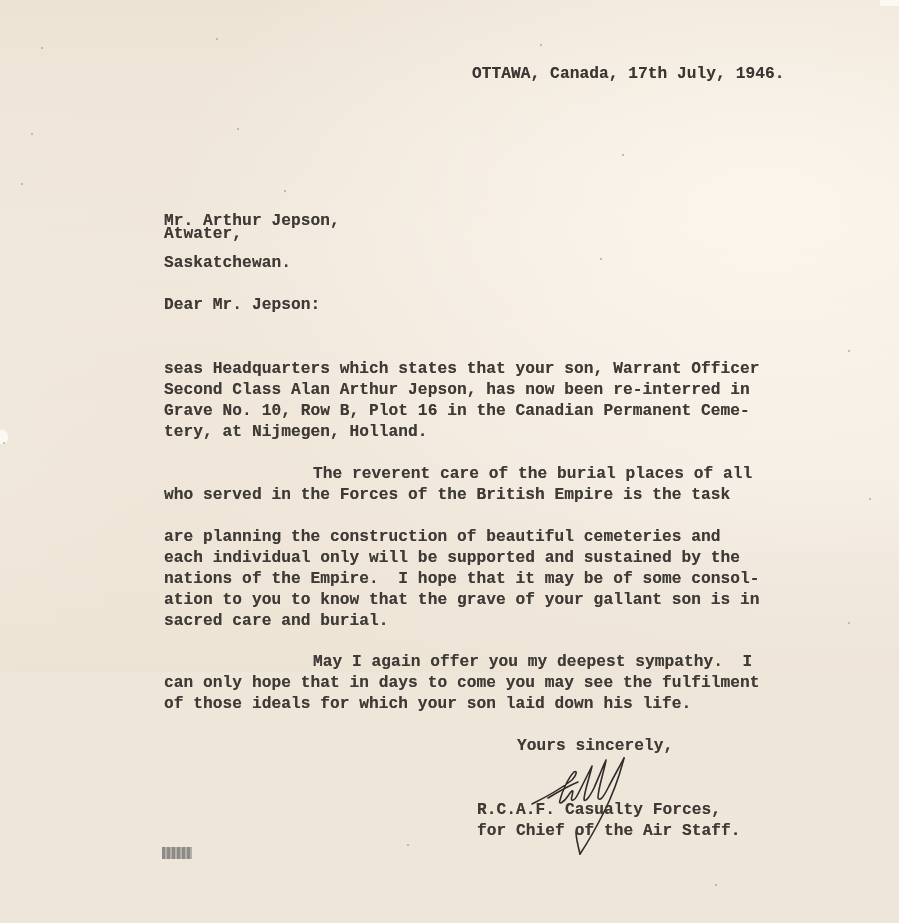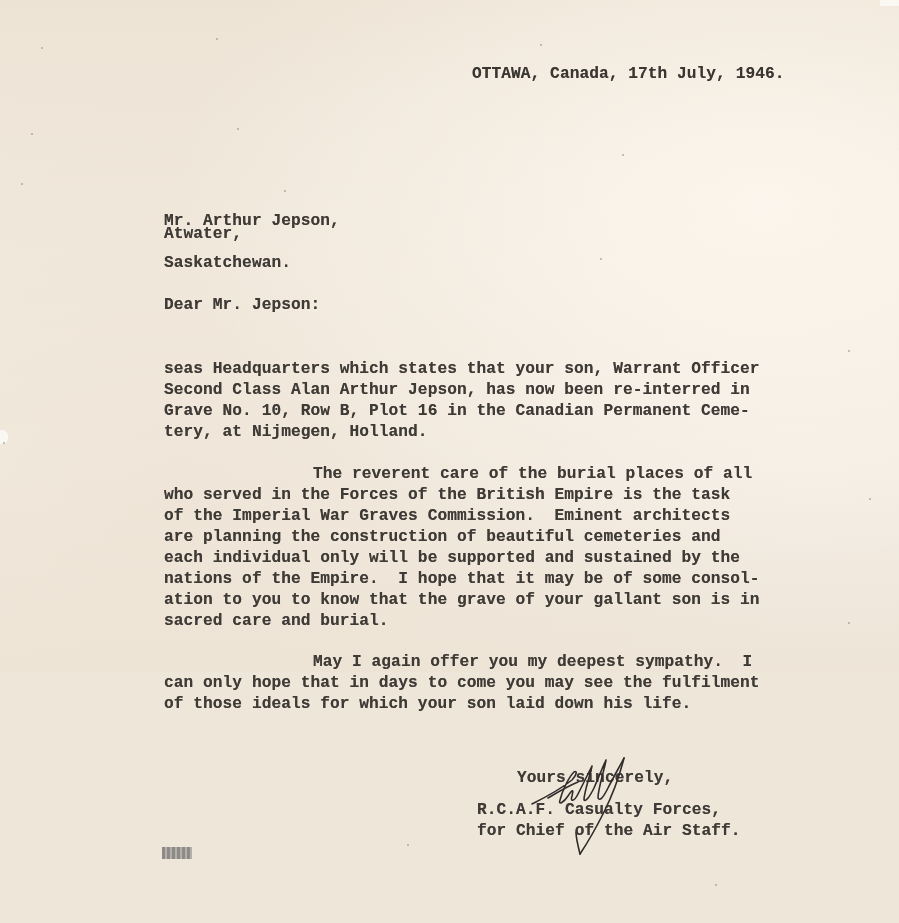--- a/index.html
+++ b/index.html
@@ -37,21 +37,21 @@
       font-weight: bold;
       letter-spacing: 0.05px;
       white-space: pre;
       line-height: 21px;
       text-shadow: 0 0 0.6px rgba(60,55,50,0.6);
     }
     .dateline { left: 472px; top: 64px; color: #3a3632; }
     .addr { left: 164px; }
     .body-line { left: 164px; }
     .indent { left: 313px; }
-    .closing { left: 517px; top: 736px; margin-top: 32px; }
+    .closing { left: 517px; top: 736px; }
     .sig-title { left: 477px; }
     .initials-block {
       position: absolute;
       left: 162px;
       top: 847px;
       width: 30px;
       height: 12px;
       background: repeating-linear-gradient(90deg, #7d7a78 0px, #7d7a78 3px, #a9a6a2 3px, #a9a6a2 5px);
       opacity: 0.85;
     }
@@ -112,21 +112,20 @@
 
   <div class="tw addr" style="top:295px;">Dear Mr. Jepson:</div>
 
   <div class="tw body-line" style="top:359px;">seas Headquarters which states that your son, Warrant Officer</div>
   <div class="tw body-line" style="top:380px;">Second Class Alan Arthur Jepson, has now been re-interred in</div>
   <div class="tw body-line" style="top:401px;">Grave No. 10, Row B, Plot 16 in the Canadian Permanent Ceme-</div>
   <div class="tw body-line" style="top:422px;">tery, at Nijmegen, Holland.</div>
 
   <div class="tw indent" style="top:464px;">The reverent care of the burial places of all</div>
   <div class="tw body-line" style="top:485px;">who served in the Forces of the British Empire is the task</div>
-  <div class="tw body-line" style="top:506px;">of the Imperial War Graves Commission.  Eminent architects</div>
   <div class="tw body-line" style="top:527px;">are planning the construction of beautiful cemeteries and</div>
   <div class="tw body-line" style="top:548px;">each individual only will be supported and sustained by the</div>
   <div class="tw body-line" style="top:590px;">ation to you to know that the grave of your gallant son is in</div>
   <div class="tw body-line" style="top:569px;">nations of the Empire.  I hope that it may be of some consol-</div>
   <div class="tw body-line" style="top:611px;">sacred care and burial.</div>
 
   <div class="tw indent" style="top:652px;">May I again offer you my deepest sympathy.  I</div>
   <div class="tw body-line" style="top:673px;">can only hope that in days to come you may see the fulfilment</div>
   <div class="tw body-line" style="top:694px;">of those ideals for which your son laid down his life.</div>
 

